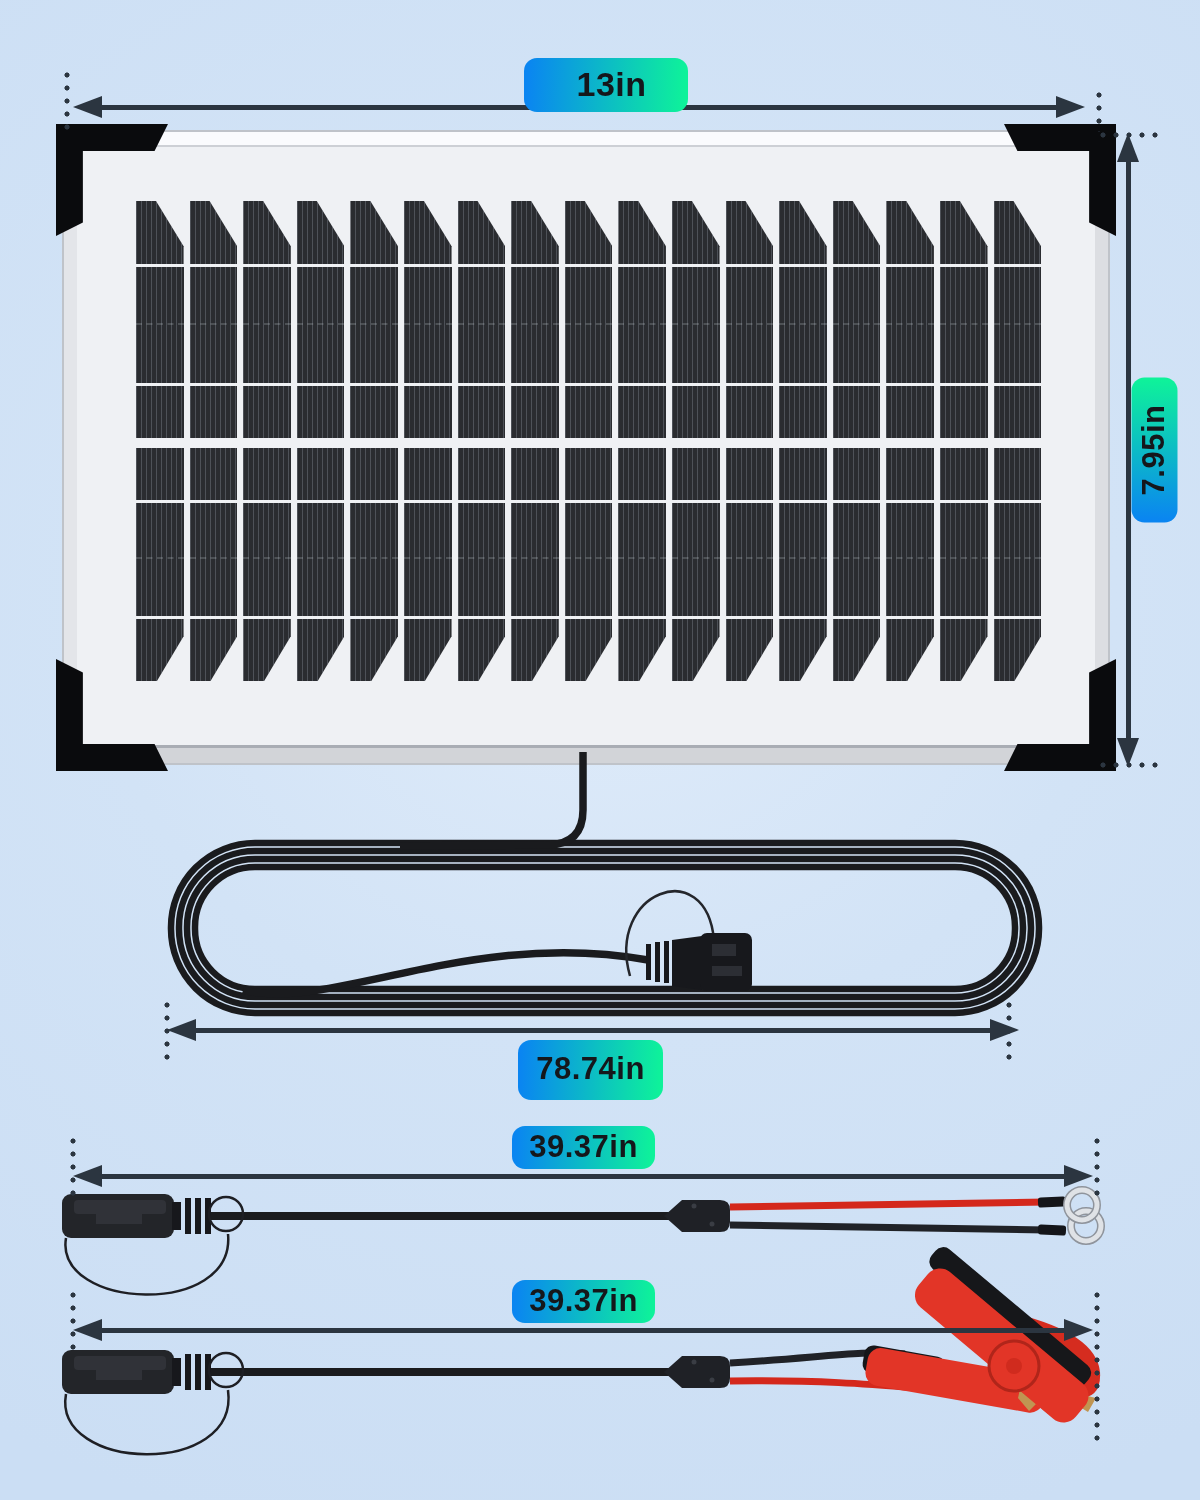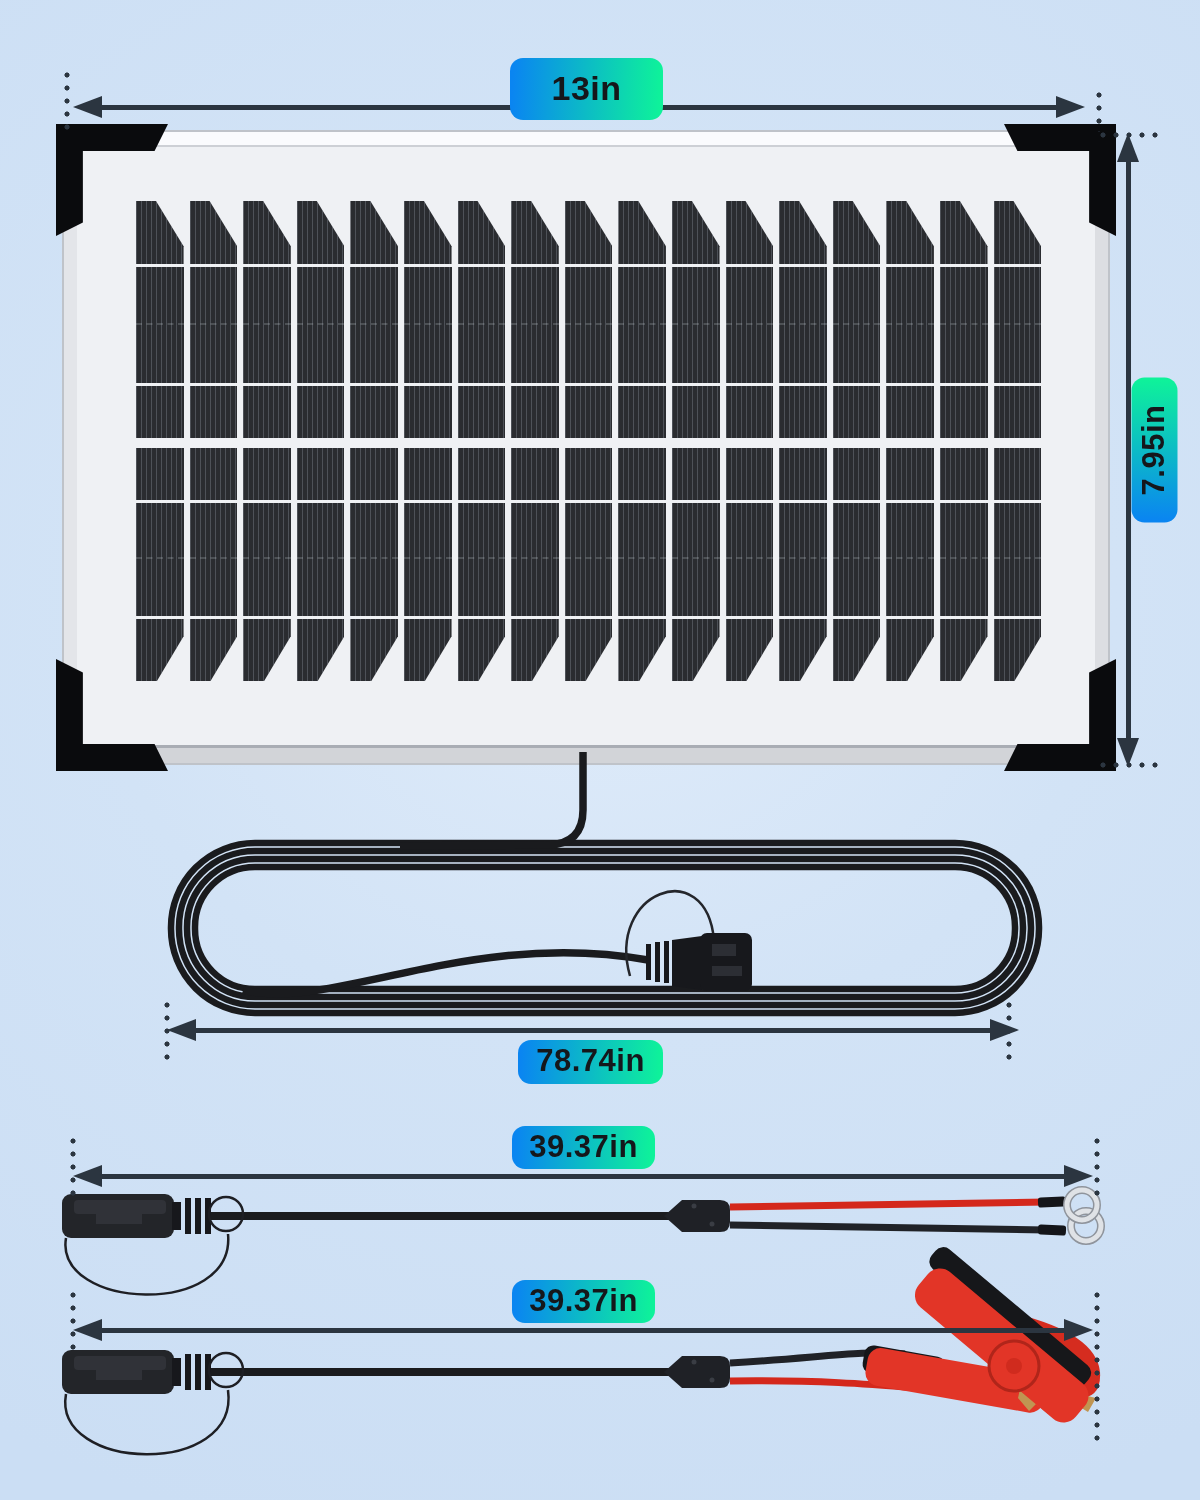--- a/index.html
+++ b/index.html
@@ -290,35 +290,35 @@
     <rect x="938" y="1262" width="205" height="46" rx="16" fill="#e23527" transform="rotate(40 938 1262)"></rect>
     <circle cx="1014" cy="1366" r="25" fill="#e23527"></circle>
     <circle cx="1014" cy="1366" r="25" stroke="#b0251a" stroke-width="3"></circle>
     <circle cx="1014" cy="1366" r="8" fill="#d02b1e"></circle>
   </g>
 </svg>
 
 <div class="dotv" style="left:64px;top:72px;height:58px;"></div>
 <div class="dotv" style="left:1096px;top:92px;height:40px;"></div>
 <div class="harrow" style="left:100px;top:105px;width:958px;"></div>
-<div class="pill pill-lg" style="left:510px;top:58px;width:153px;height:62px;">
+<div class="pill pill-lg" style="left:524px;top:58px;width:153px;height:54px;padding-left:11px;">
   <span>13in</span>
 </div>
 
 <div class="doth" style="left:1100px;top:132px;width:62px;"></div>
 <div class="doth" style="left:1100px;top:762px;width:62px;"></div>
 <div class="varrow" style="left:1126px;top:160px;height:580px;"></div>
 <div class="pill pill-md" style="left:1082px;top:427px;width:145px;height:46px;transform:rotate(-90deg);">
   <span>7.95in</span>
 </div>
 
 <div class="dotv" style="left:164px;top:1002px;height:64px;"></div>
 <div class="dotv" style="left:1006px;top:1002px;height:64px;"></div>
 <div class="harrow" style="left:194px;top:1028px;width:798px;"></div>
-<div class="pill pill-md" style="left:518px;top:1040px;width:145px;height:44px;">
+<div class="pill pill-md" style="left:518px;top:1040px;width:145px;height:60px;">
   <span>78.74in</span>
 </div>
 
 <div class="dotv" style="left:70px;top:1138px;height:60px;"></div>
 <div class="dotv" style="left:1094px;top:1138px;height:60px;"></div>
 <div class="harrow" style="left:100px;top:1174px;width:966px;"></div>
 <div class="pill pill-md" style="left:512px;top:1126px;width:143px;height:43px;">
   <span>39.37in</span>
 </div>
 

